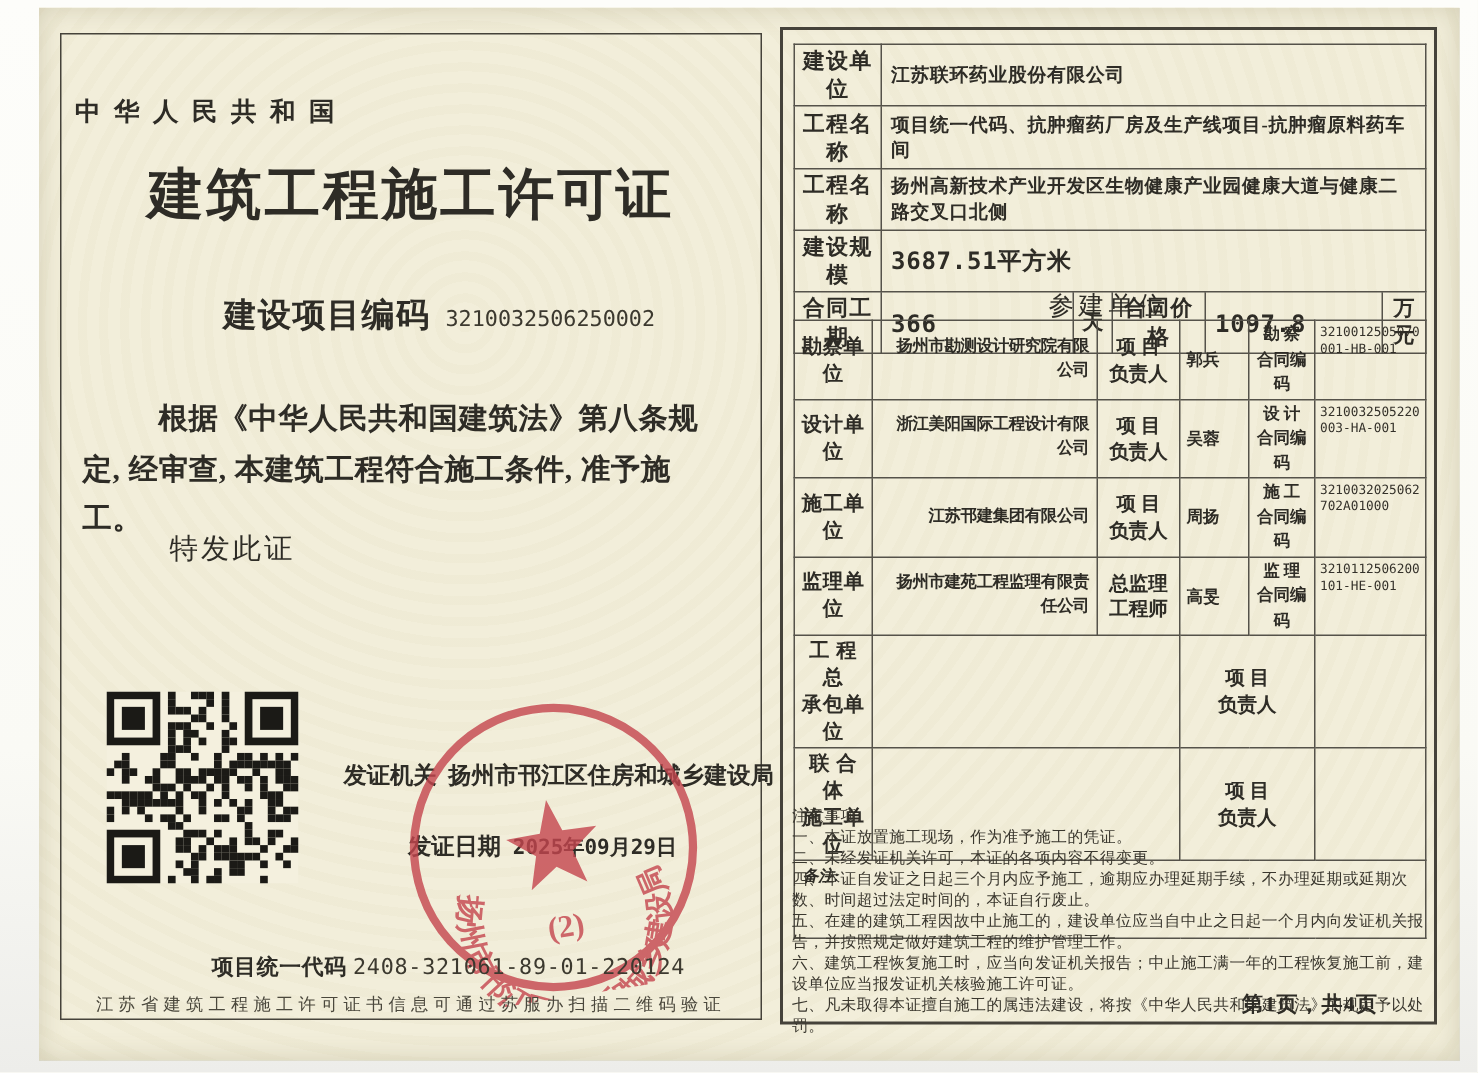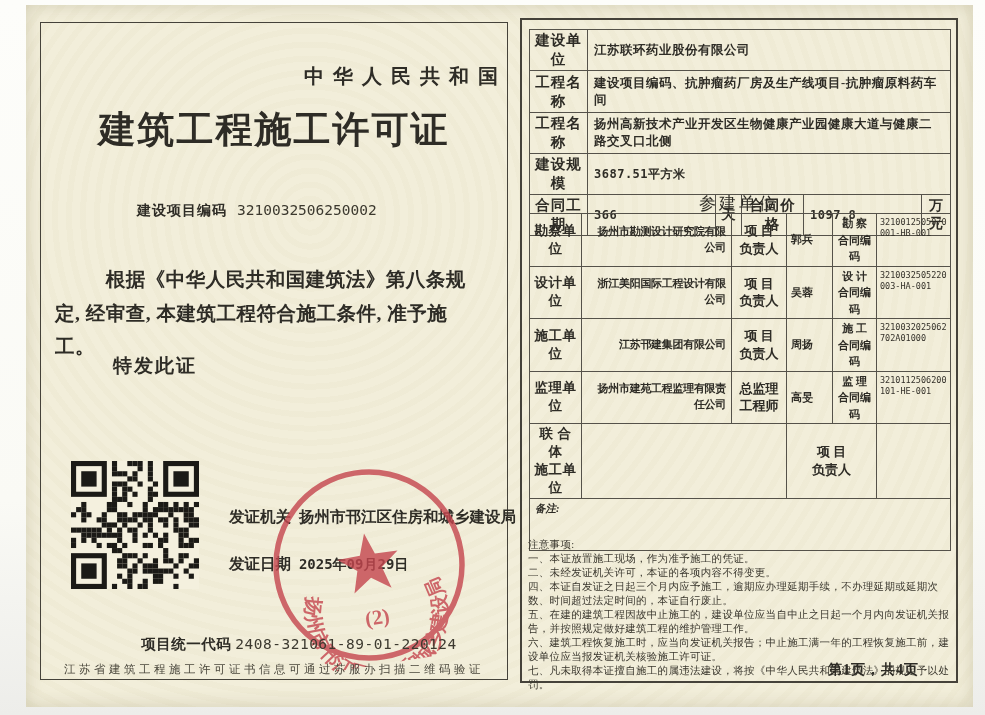--- a/index.html
+++ b/index.html
@@ -2,52 +2,52 @@
 <html><head>
 <meta charset="utf-8">
 <style>
   html,body{margin:0;padding:0;background:#ffffff;}
   .stage{position:relative;width:985px;height:715px;background:linear-gradient(180deg,#fdfdfa 0%,#fafaf5 70%,#ededea 100%);overflow:hidden;font-family:"Liberation Serif","DejaVu Serif",serif;color:#2e2c26;}
   .sheet{position:absolute;left:26px;top:5px;width:947px;height:702px;background:#f2eeda;box-shadow:0 0 18px rgba(120,110,70,.25) inset;}
   .sheet:after{content:"";position:absolute;inset:0;background:repeating-radial-gradient(circle at 30% 30%,rgba(190,180,130,.05) 0 6px,rgba(255,255,255,0) 6px 14px);pointer-events:none;}
 
   
   .page-left{position:absolute;left:40px;top:22px;width:466px;height:656px;border:1.5px solid #45423a;}
-  .country{position:absolute;top:40px;left:0;width:100%;text-align:right;font-size:20px;font-weight:bold;letter-spacing:9px;text-indent:9px;}
+  .country{position:absolute;top:40px;left:0;width:100%;text-align:left;font-size:17px;font-weight:bold;letter-spacing:9px;text-indent:9px;}
   .cert-title{position:absolute;top:82px;left:0;width:100%;text-align:center;font-size:37px;font-weight:bold;letter-spacing:2px;}
   .codes{position:absolute;left:96px;top:172px;line-height:29px;}
-  .codes .lbl{font-size:14px;font-weight:bold;letter-spacing:1px;}
+  .codes .lbl{font-size:22px;font-weight:bold;letter-spacing:1px;margin-left:12px;}
   .codes .num{font-family:"DejaVu Sans Mono","Liberation Mono",monospace;font-size:14.5px;color:#3c392f;margin-left:6px;}
   .statement{position:absolute;left:14px;top:240px;width:424px;font-size:19.5px;font-weight:bold;line-height:1.72;text-indent:2.6em;letter-spacing:.5px;}
-  .grant{position:absolute;left:72px;top:330px;font-size:19px;font-weight:bold;letter-spacing:2px;}
+  .grant{position:absolute;left:72px;top:330px;font-size:19px;font-weight:normal;letter-spacing:2px;}
   .qr{position:absolute;left:30px;top:438px;width:128px;height:128px;}
   .issue-line{position:absolute;left:188px;font-size:15.5px;font-weight:bold;white-space:nowrap;}
   .issue-line .val{margin-left:4px;}
   .issuer-line{top:484px;}
-  .date-line{top:531px;}
+  .date-line{top:531px;margin-left:43px;}
   .date-line .val{font-family:"DejaVu Sans Mono","Liberation Mono",monospace;font-weight:bold;font-size:14px;}
   .unified{position:absolute;left:0;top:612px;width:100%;text-align:center;font-size:14.5px;font-weight:bold;letter-spacing:.5px;padding-left:50px;box-sizing:border-box;}
   .unified .num{font-family:"DejaVu Sans Mono","Liberation Mono",monospace;font-weight:normal;color:#3c392f;}
   .verify{position:absolute;left:0;top:639px;width:100%;text-align:center;font-size:11.5px;letter-spacing:3.5px;color:#4a473c;}
   .seal{position:absolute;left:228px;top:442px;width:200px;height:200px;opacity:.8;transform:rotate(-9deg);pointer-events:none;}
 
   
   .page-right{position:absolute;left:520px;top:18px;width:438px;height:665px;border:2px solid #45423a;box-sizing:border-box;}
   table{border-collapse:collapse;table-layout:fixed;}
   td{border:1.3px solid #55524a;vertical-align:middle;overflow:hidden;}
   .t1{position:absolute;left:7px;top:9px;width:421px;}
   .t1 .lblcell{width:58px;text-align:center;font-size:14.5px;font-weight:bold;letter-spacing:1px;}
   .t1 .valcell{padding:2px 6px;font-size:12.5px;font-weight:bold;letter-spacing:.5px;}
   .t1 tr:nth-child(1) td{height:33px;}
   .t1 tr:nth-child(2) td{height:37px;}
   .t1 tr:nth-child(3) td{height:36px;}
   .t1 tr:nth-child(4) td{height:32px;}
   .t1 tr:nth-child(5) td{height:22px;}
   .t1 .unitcell{text-align:center;font-size:14px;font-weight:bold;}
-  .t1 .numval{font-family:"DejaVu Sans Mono","Liberation Mono",monospace;font-weight:bold;font-size:12px;}
+  .t1 .numval{font-family:"DejaVu Sans Mono","Liberation Mono",monospace;font-weight:bold;font-size:16px;}
   .part-title{position:absolute;left:0;top:172px;width:100%;text-align:center;font-size:17px;font-weight:normal;letter-spacing:3px;}
   .t2{position:absolute;left:7px;top:193px;width:421px;}
   .t2 td{height:43px;}
   .t2 .lblcell{text-align:center;font-size:13.5px;font-weight:bold;letter-spacing:.5px;}
   .t2 .company{padding:2px 5px;font-size:11px;font-weight:bold;letter-spacing:-0.3px;line-height:1.45;text-align:right;}
   .t2 .role{text-align:center;font-size:13px;font-weight:bold;white-space:pre-line;line-height:1.35;}
   .t2 .person{padding:2px 4px;font-size:11px;font-weight:bold;}
   .t2 .clabel{text-align:center;font-size:11px;font-weight:bold;white-space:pre-line;line-height:1.5;}
   .t2 .code{padding:3px 3px;font-family:"DejaVu Sans Mono","Liberation Mono",monospace;font-size:8.5px;line-height:1.35;word-break:break-all;vertical-align:top;color:#34312a;}
   .t2 .remark{vertical-align:top;padding:3px 5px;font-size:10.5px;font-weight:bold;height:45px;font-style:italic;}
@@ -325,21 +325,21 @@
           <col style="width:118px">
           <col style="width:29px">
         </colgroup>
       <tbody>
           <tr>
         <td class="lblcell">建设单位</td>
         <td class="valcell" colspan="5">江苏联环药业股份有限公司</td>
       </tr>
       <tr>
         <td class="lblcell">工程名称</td>
-        <td class="valcell" colspan="5">建设项目编码、抗肿瘤药厂房及生产线项目-抗肿瘤原料药车间</td>
+        <td class="valcell" colspan="5">项目统一代码、抗肿瘤药厂房及生产线项目-抗肿瘤原料药车间</td>
       </tr>
       <tr>
         <td class="lblcell">工程名称</td>
         <td class="valcell" colspan="5">扬州高新技术产业开发区生物健康产业园健康大道与健康二路交叉口北侧</td>
       </tr>
       <tr>
         <td class="lblcell">建设规模</td>
         <td class="valcell numval" colspan="5">3687.51平方米</td>
       </tr>
       <tr>
@@ -399,20 +399,28 @@
         <td class="lblcell">监理单位</td>
         <td class="company">扬州市建苑工程监理有限责任公司</td>
         <td class="role">总监理
 工程师</td>
         <td class="person">高旻</td>
         <td class="clabel">监 理
 合同编码</td>
         <td class="code">3210112506200101-HE-001</td>
       </tr>
       <tr>
+        <td class="lblcell pre">工 程 总
+承包单位</td>
+        <td class="company" colspan="2"></td>
+        <td class="role" colspan="2">项 目
+负责人</td>
+        <td class="person"></td>
+      </tr>
+      <tr>
         <td class="lblcell pre">联 合 体
 施工单位</td>
         <td class="company" colspan="2"></td>
         <td class="role" colspan="2">项 目
 负责人</td>
         <td class="person"></td>
       </tr>
       <tr>
         <td class="remark" colspan="6">备注:</td>
       </tr>

